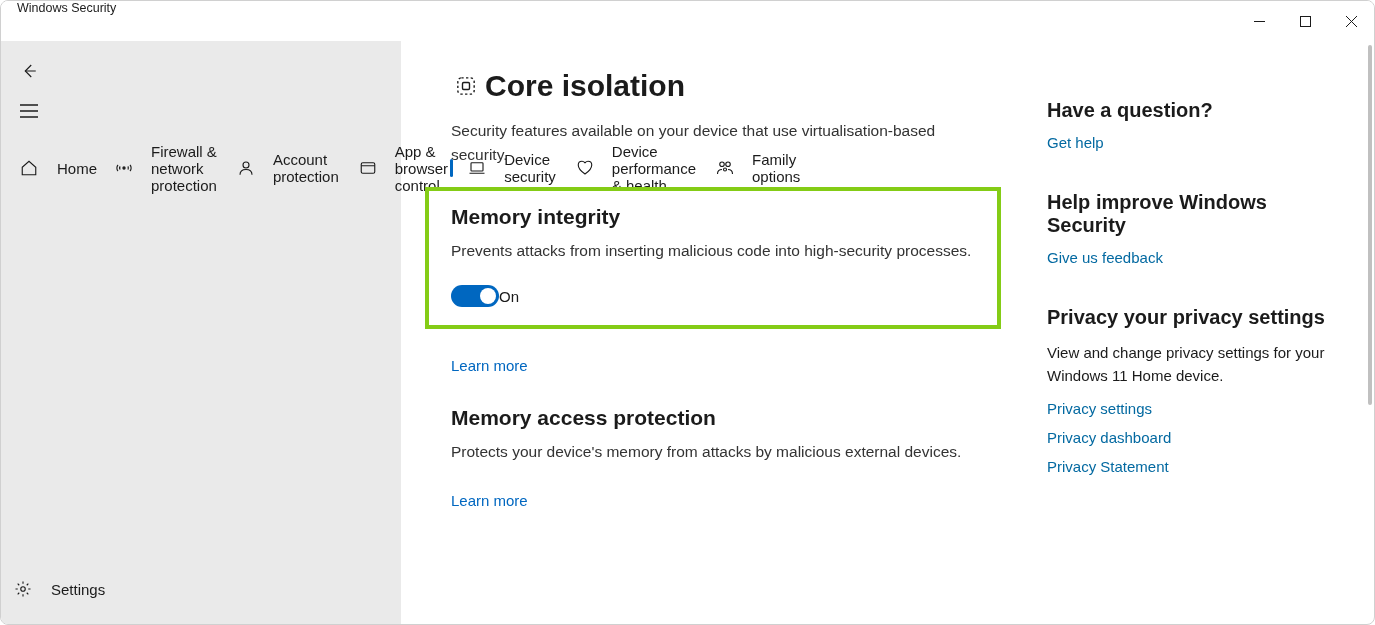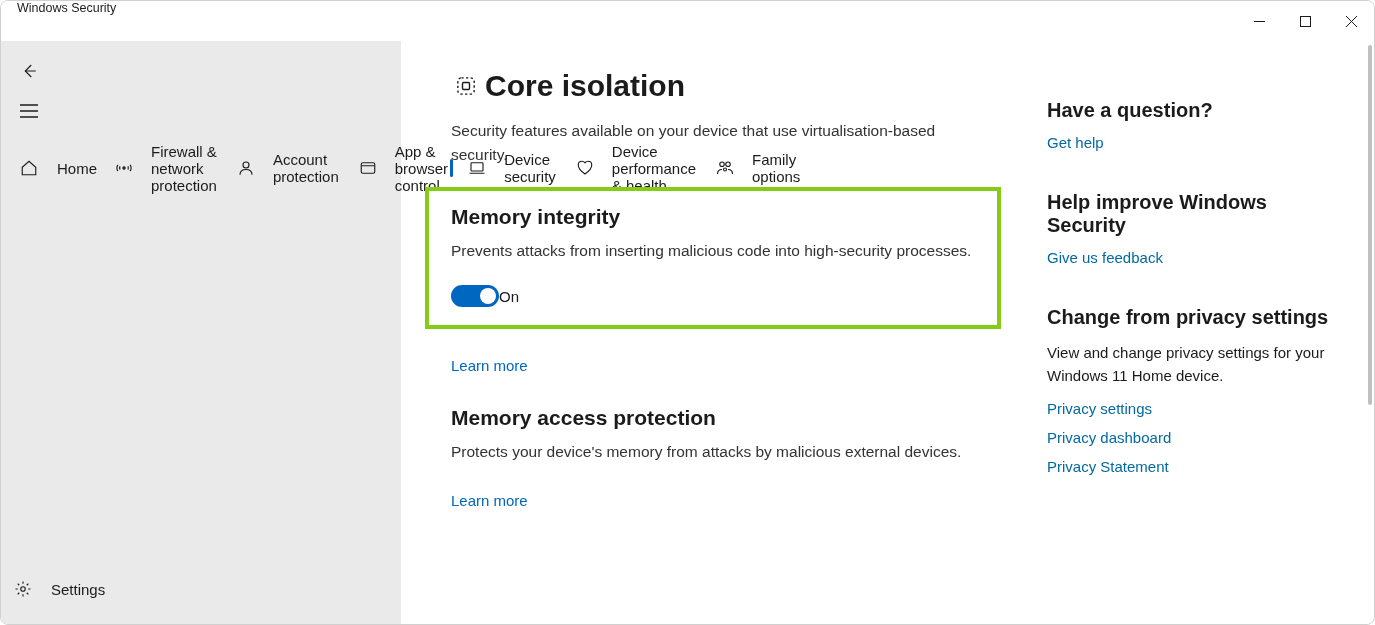--- a/index.html
+++ b/index.html
@@ -380,21 +380,21 @@
         <div class="aux-head">Have a question?</div>
         <a class="aux-link">Get help</a>
       </div>
 
       <div class="aux-block">
         <div class="aux-head">Help improve Windows Security</div>
         <a class="aux-link">Give us feedback</a>
       </div>
 
       <div class="aux-block">
-        <div class="aux-head">Change from privacy settings</div>
+        <div class="aux-head">Privacy your privacy settings</div>
         <div class="aux-text">View and change privacy settings for your Windows 11 Home device.</div>
         <a class="aux-link">Privacy settings</a>
         <a class="aux-link">Privacy dashboard</a>
         <a class="aux-link">Privacy Statement</a>
       </div>
     </div>
 
     <div class="fake-scroll"></div>
   </div>
 </div>

